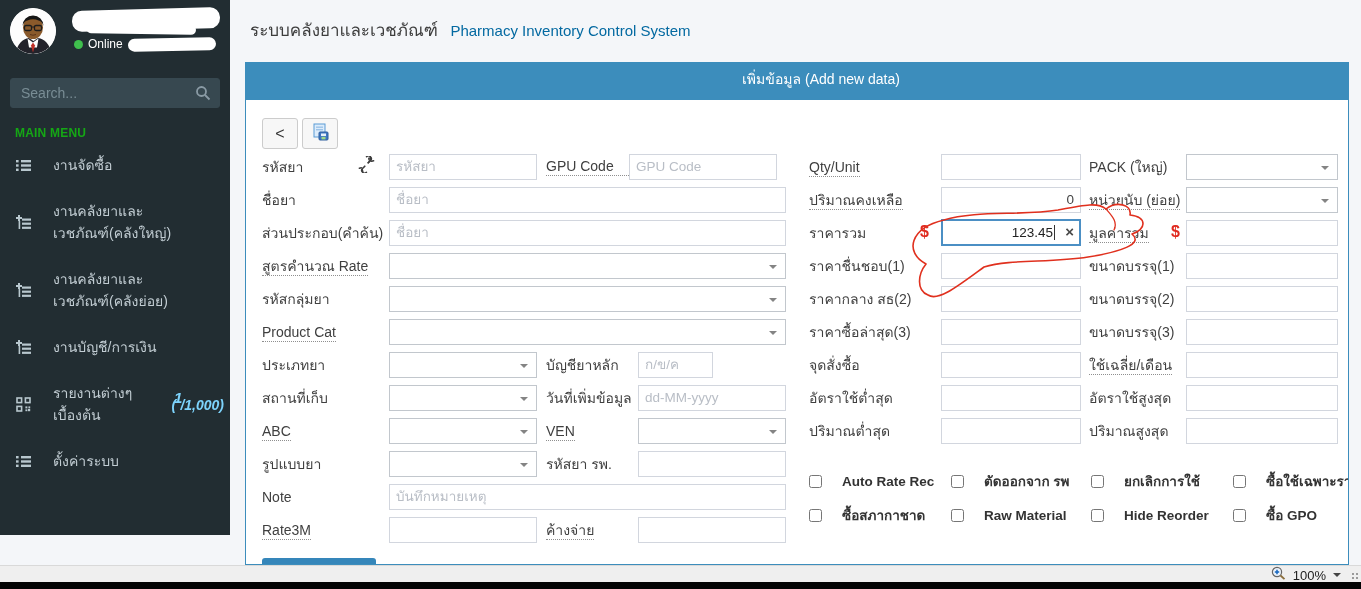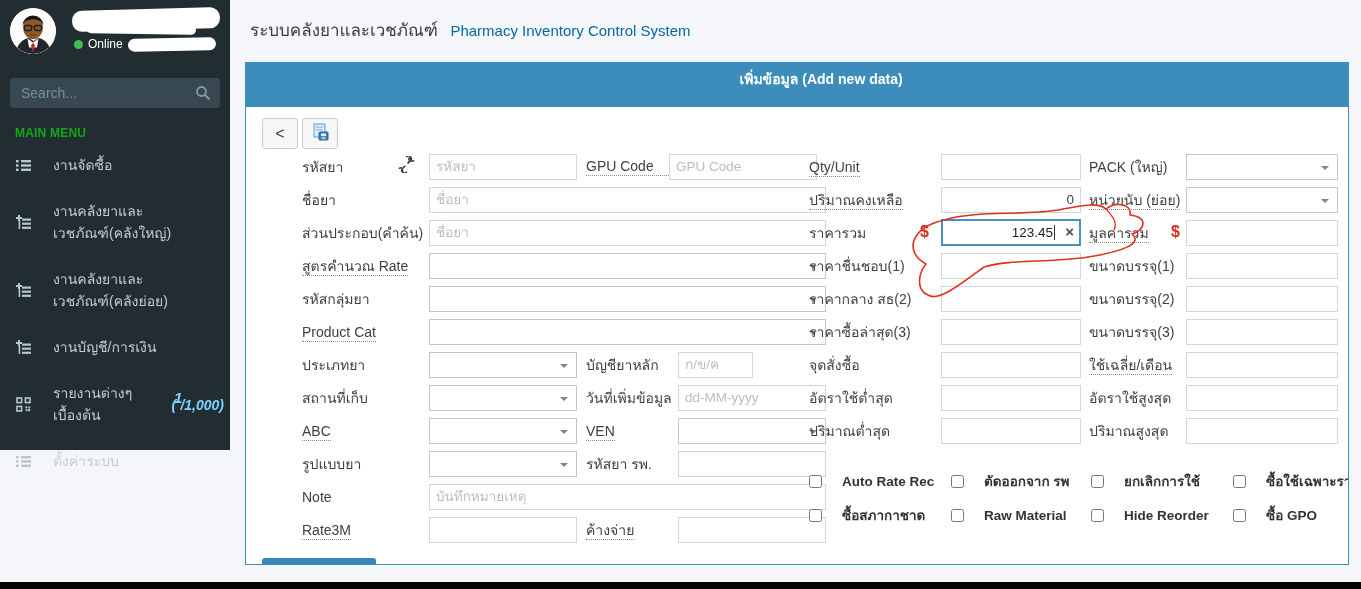--- a/index.html
+++ b/index.html
@@ -1,21 +1,21 @@
 <!DOCTYPE html>
 <html><head>
 <meta charset="utf-8">
 <style>
   * { margin:0; padding:0; box-sizing:border-box; }
   html,body { width:1361px; height:589px; }
   body { font-family:"Liberation Sans", sans-serif; }
   .screen { position:relative; width:1361px; height:589px; background:#f4f6f9; overflow:hidden; }
 
   
-  .sidebar { position:absolute; left:0; top:0; width:230px; height:450px; background:#222d32; }
+  .sidebar { position:absolute; left:0; top:0; width:230px; height:535px; background:#222d32; }
   .user-panel { position:relative; height:66px; padding:9px 10px; }
   .avatar { position:absolute; left:10px; top:8px; width:46px; height:46px; border-radius:50%; overflow:hidden; background:#fff; display:block; }
   .scribble { position:absolute; background:#ffffff; border-radius:10px; }
   .scrib-name  { left:72px; top:9px;  width:148px; height:21px; transform:rotate(-1.5deg); }
   .scrib-name2 { left:86px; top:24px; width:110px; height:10px; transform:rotate(1deg); }
   .online-row { position:absolute; left:74px; top:37px; display:flex; align-items:center; gap:5px; color:#fff; font-size:12px; }
   .dot { width:9px; height:9px; border-radius:50%; background:#3fbf4d; display:inline-block; }
   .scrib-phone { position:relative; width:88px; height:13px; background:#fff; border-radius:7px; transform:rotate(-1deg); display:inline-block; }
 
   .search-box { position:relative; margin:12px 10px 0 10px; }
@@ -29,26 +29,26 @@
   .mi-note { color:#7dd3fc; font-style:italic; font-weight:bold; font-size:14px; margin-left:4px; white-space:nowrap; }
   .sup1 { font-size:15px; position:relative; top:-7px; margin:0 -2px; }
 
   
   .content { position:absolute; left:230px; top:0; width:1131px; height:565px; background:#f4f6f9; }
   .page-title-row { position:absolute; left:20px; top:16px; white-space:nowrap; }
   .title-th { font-size:17px; color:#3d3d3d; }
   .title-en { font-size:15px; color:#0369a1; margin-left:8px; }
 
   .panel { position:absolute; left:15px; top:62px; width:1104px; height:503px; background:#fff; border:1px solid #3c8dbc; overflow:hidden; }
-  .panel-heading { height:44px; background:#3c8dbc; color:#fff; font-weight:bold; font-size:14px; text-align:center; line-height:32px;padding-left:48px; }
+  .panel-heading { height:37px; background:#3c8dbc; color:#fff; font-weight:normal; font-size:14px; text-align:center; line-height:32px;padding-left:48px; }
 
   .toolbar { position:absolute; left:16px; top:55px; display:flex; gap:4px; }
   .tbtn { width:36px; height:31px; background:#f7f7f7; border:1px solid #ccc; border-radius:3px; display:flex; align-items:center; justify-content:center; font-size:16px; color:#333; cursor:pointer; }
 
-  .col-left  { position:absolute; left:16px;  top:87px; width:524px;margin-left:40px; }
+  .col-left  { position:absolute; left:16px;  top:87px; width:524px; }
   .col-right { position:absolute; left:563px; top:87px; width:529px; }
   .frow { display:flex; align-items:center; height:33px; }
   .lbl  { width:127px; font-size:14px; color:#3f3f3f; flex-shrink:0; position:relative; white-space:nowrap; }
   .lbl2 { width:92px;  margin-left:9px; font-size:14px; color:#3f3f3f; flex-shrink:0; white-space:nowrap; }
   .rlbl  { width:132px; font-size:14px; color:#3f3f3f; flex-shrink:0; position:relative; white-space:nowrap; }
   .rlbl2 { width:95px; margin-left:8px; font-size:14px; color:#3f3f3f; flex-shrink:0; position:relative; white-space:nowrap; }
   .u-dot { border-bottom:1px dotted #8f8f8f; padding-bottom:1px; }
 
   .inp { height:26px; border:1px solid #d2d6de; background:#fff; font-size:13.5px; color:#444; padding:0 6px; outline:none; font-family:"Liberation Sans",sans-serif; }
   .inp::placeholder { color:#b9bec6; }
@@ -409,14 +409,26 @@
 
       <svg class="red-loop" width="300" height="110" viewBox="0 0 300 110">
         <path d="M 34,64 C 12,52 18,28 52,20 C 84,10 128,16 166,10 C 192,5 206,2 214,9 C 224,1 240,4 238,15 C 256,17 254,30 240,34 C 252,44 228,52 196,57 C 158,63 118,59 92,67 C 66,86 46,102 36,95 C 24,90 26,74 34,64" fill="none" stroke="#e0301e" stroke-width="1.6" stroke-linecap="round" stroke-linejoin="round"></path>
         <path d="M 214,9 C 220,16 226,22 222,30" fill="none" stroke="#e0301e" stroke-width="1.3" stroke-linecap="round"></path>
       </svg>
 
       <div class="btm-btn"></div>
     </section>
   </main>
 
+  <div class="statusbar">
+    <span class="zoomctl">
+      <span><svg width="15" height="15" viewBox="0 0 15 15">
+            <circle cx="6" cy="6" r="4.6" fill="#eaf2fb" stroke="#666" stroke-width="1.2"></circle>
+            <path d="M6 3.8 v4.4 M3.8 6 h4.4" stroke="#1565c0" stroke-width="1.5"></path>
+            <line x1="9.5" y1="9.5" x2="13.5" y2="13.2" stroke="#8a6d3b" stroke-width="1.8"></line>
+          </svg></span>
+      <span>100%</span>
+      <span class="zcaret"></span>
+    </span>
+    <span class="grip"></span>
+  </div>
   <div class="bottombar"></div>
 </div>
 
 </body></html>

